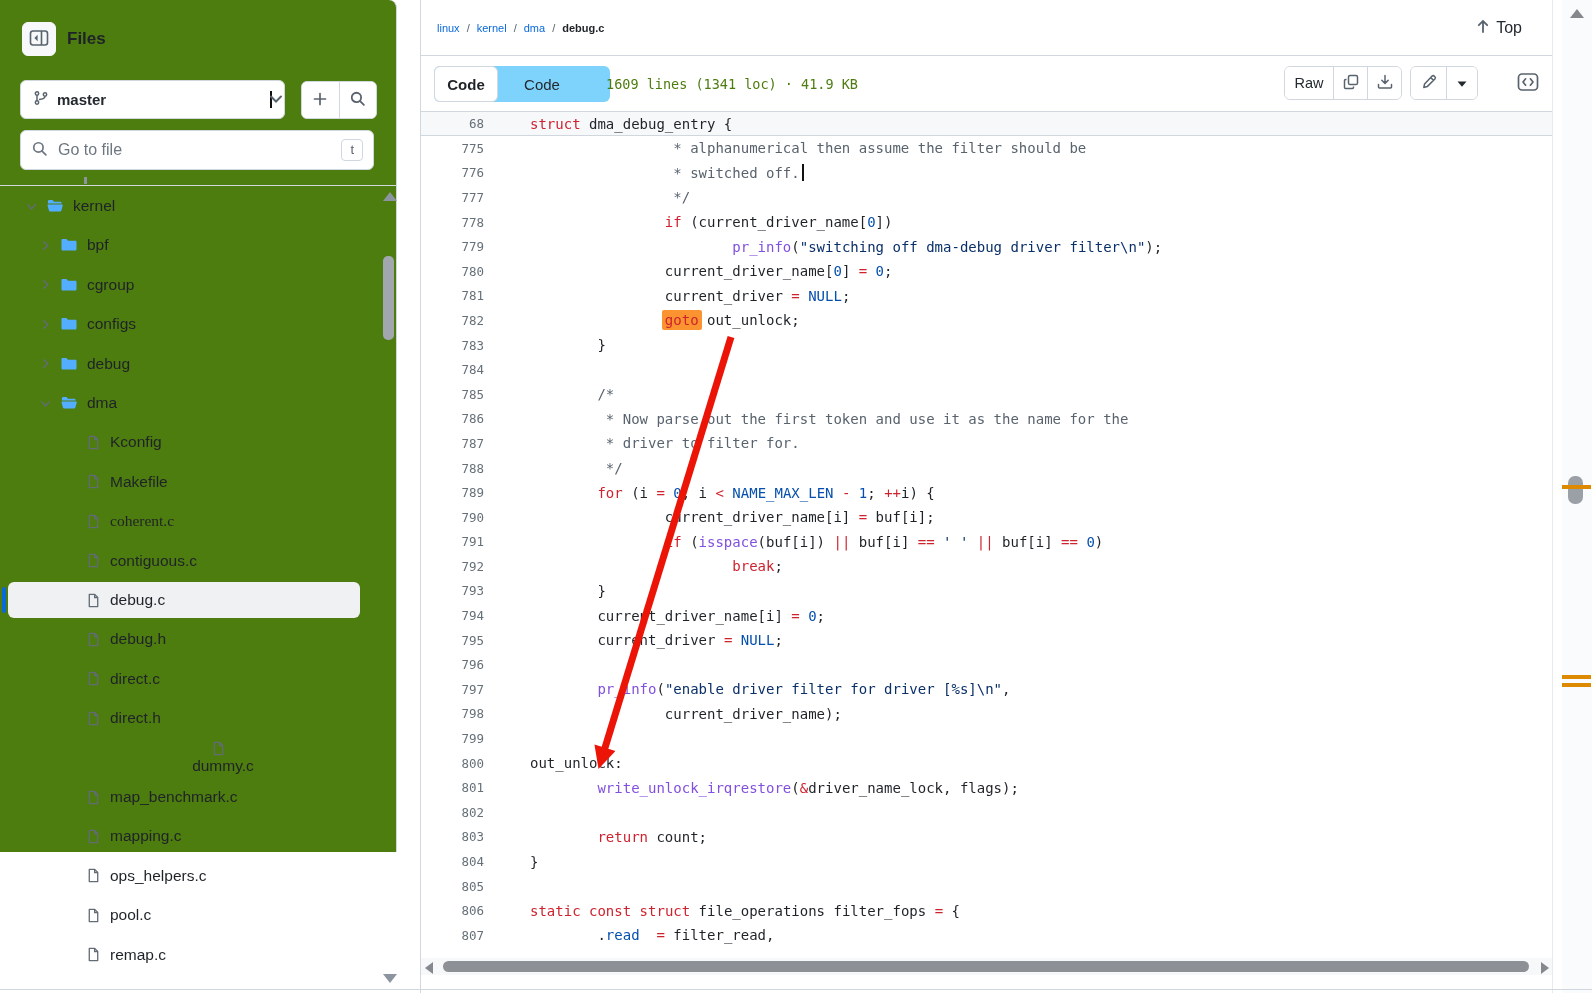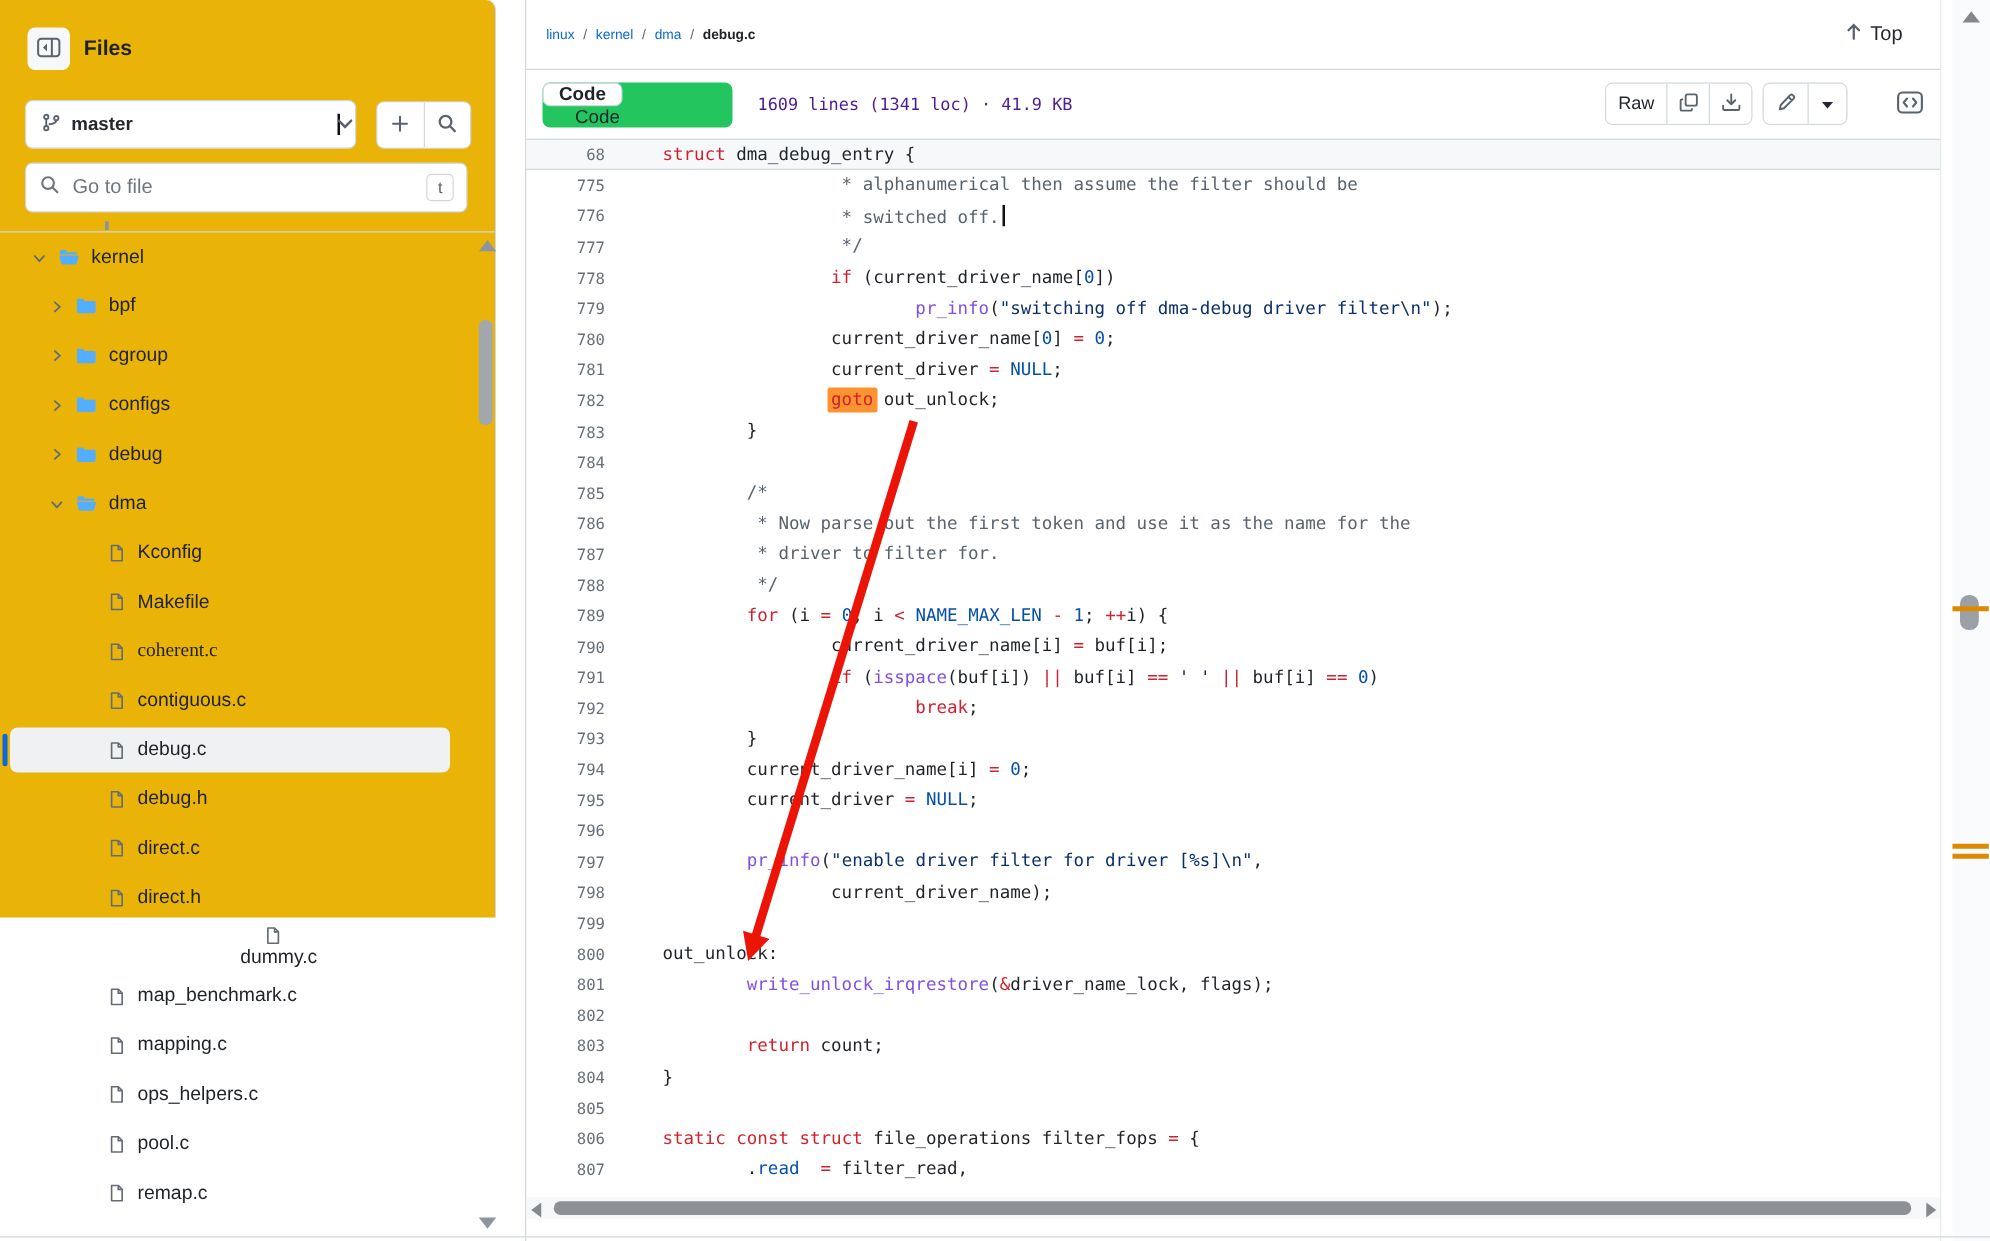--- a/index.html
+++ b/index.html
@@ -1,21 +1,21 @@
 <!DOCTYPE html>
 <html style="--accent: #0969da; --find-hl: #fb9331; --tick: #dd8a00;"><head>
 <meta charset="utf-8">
 <style>
   html,body{margin:0;padding:0;width:1592px;height:993px;overflow:hidden;background:#fff;
     font-family:"Liberation Sans",sans-serif;color:#1f2328;}
   *{box-sizing:border-box;}
   #app{position:relative;width:1592px;height:993px;}
 
   
-  #sidebar{position:absolute;left:0;top:0;width:397px;height:734px;background:#eab308;
+  #sidebar{position:absolute;left:0;top:0;width:397px;height:852px;background:#4d7c0f;
     border-right:1px solid #d0d7de;border-top-right-radius:8px;}
   .icon-btn{display:flex;align-items:center;justify-content:center;background:#f6f8fa;
     border:1px solid #f6f8fa;border-radius:6px;cursor:pointer;}
   #files-btn{position:absolute;left:22px;top:22px;width:34px;height:34px;}
   #files-title{position:absolute;left:67px;top:29px;font-size:17px;font-weight:700;}
   #branch-btn{position:absolute;left:20px;top:80px;width:265px;height:39px;background:#fff;
     border:1px solid #d0d7de;border-radius:6px;display:flex;align-items:center;padding:0 12px;cursor:pointer;}
   #branch-btn .lbl{font-size:15px;font-weight:600;margin-left:8px;color:#24292f;}
   #branch-btn .caret{margin-left:auto;}
   #mini-group{position:absolute;left:301px;top:81px;width:76px;height:38px;display:flex;
@@ -47,26 +47,26 @@
   
   #codepane{position:absolute;left:420px;top:0;width:1132px;height:993px;background:#fff;border-left:1px solid #d0d7de;}
   #crumb-row{position:absolute;left:0;top:0;width:1132px;height:56px;border-bottom:1px solid #d0d7de;
     display:flex;align-items:center;padding-left:16px;font-size:11px;}
   #crumb-row a{color:var(--accent);text-decoration:none;cursor:pointer;}
   #crumb-row .sep{color:#59636e;margin:0 7px;}
   #crumb-row .file{font-weight:700;color:#1f2328;}
   #top-btn{position:absolute;right:24px;top:14px;height:28px;display:flex;align-items:center;gap:6px;
     background:none;border:none;font-size:16px;color:#24292f;cursor:pointer;font-family:"Liberation Sans",sans-serif;}
   #toolbar{position:absolute;left:0;top:56px;width:1132px;height:56px;border-bottom:1px solid #d0d7de;background:#fff;}
-  #seg{position:absolute;left:13px;top:10px;width:152px;height:36px;background:#22c55e;border-radius:6px;display:flex;flex-direction:column;}
+  #seg{position:absolute;left:13px;top:10px;width:176px;height:36px;background:#7dd3fc;border-radius:6px;display:flex;}
   #seg .tab{flex:none;display:flex;align-items:center;justify-content:center;font-size:15px;cursor:pointer;}
   #tab-code{width:64px;background:#fff;border:1px solid #d0d7de;border-radius:6px;font-weight:600;color:#1f2328;}
   #tab-blame{width:88px;color:#24292f;}
   #file-meta{position:absolute;left:185px;top:0;height:56px;display:flex;align-items:center;
-    font-family:"DejaVu Sans Mono","Liberation Mono",monospace;font-size:13.5px;color:#4c1d95;}
+    font-family:"DejaVu Sans Mono","Liberation Mono",monospace;font-size:13.5px;color:#4d7c0f;}
   .btn-group{position:absolute;top:10px;height:34px;display:flex;border:1px solid #d0d7de;border-radius:6px;
     overflow:hidden;background:#fff;}
   .btn-group .cell{display:flex;align-items:center;justify-content:center;background:#fff;border:none;cursor:pointer;}
   .btn-group .cell + .cell{border-left:1px solid #d0d7de;}
   #grp-raw{left:863px;width:118px;}
   #grp-raw .raw-lbl{font-size:14.5px;font-weight:500;color:#24292f;padding:0 4px;}
   #grp-edit{left:989px;width:68px;}
   #symbols-btn{position:absolute;left:1088px;top:10px;width:38px;height:34px;background:none;border:none;
     display:flex;align-items:center;justify-content:center;cursor:pointer;}
   

